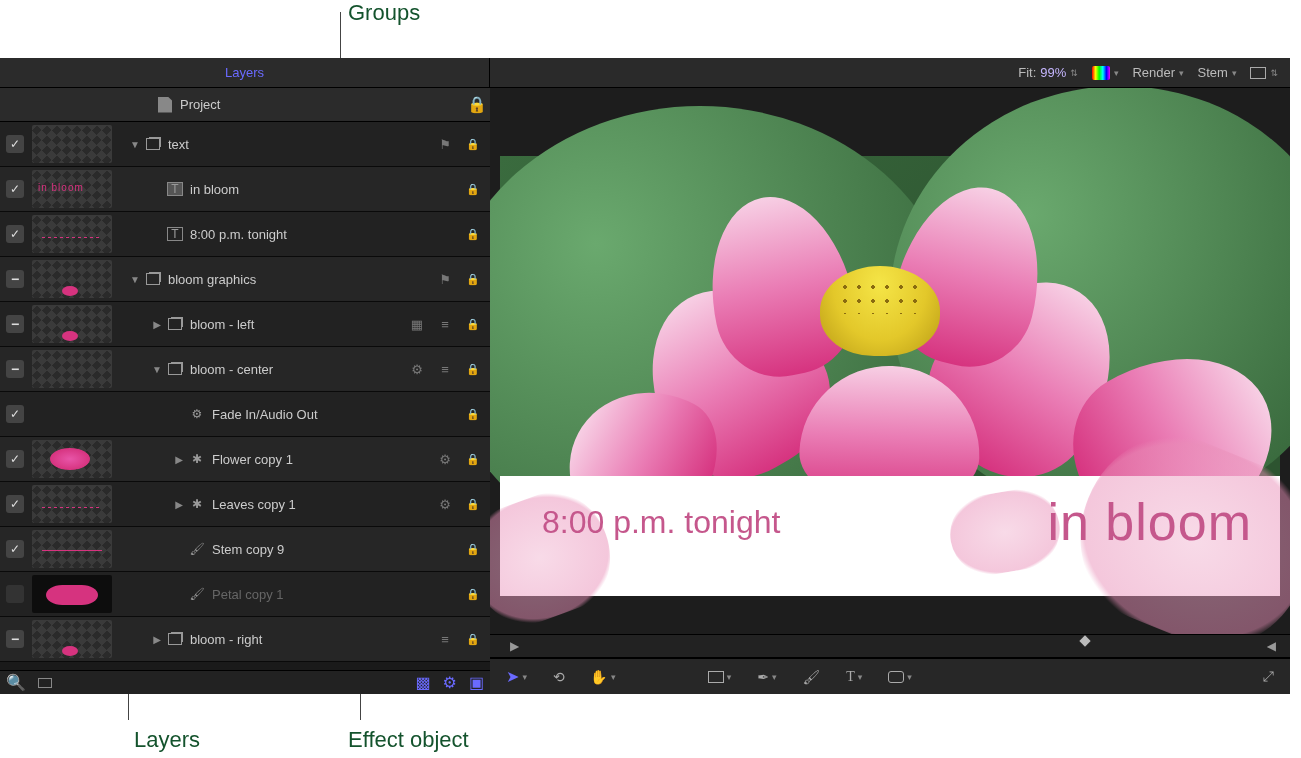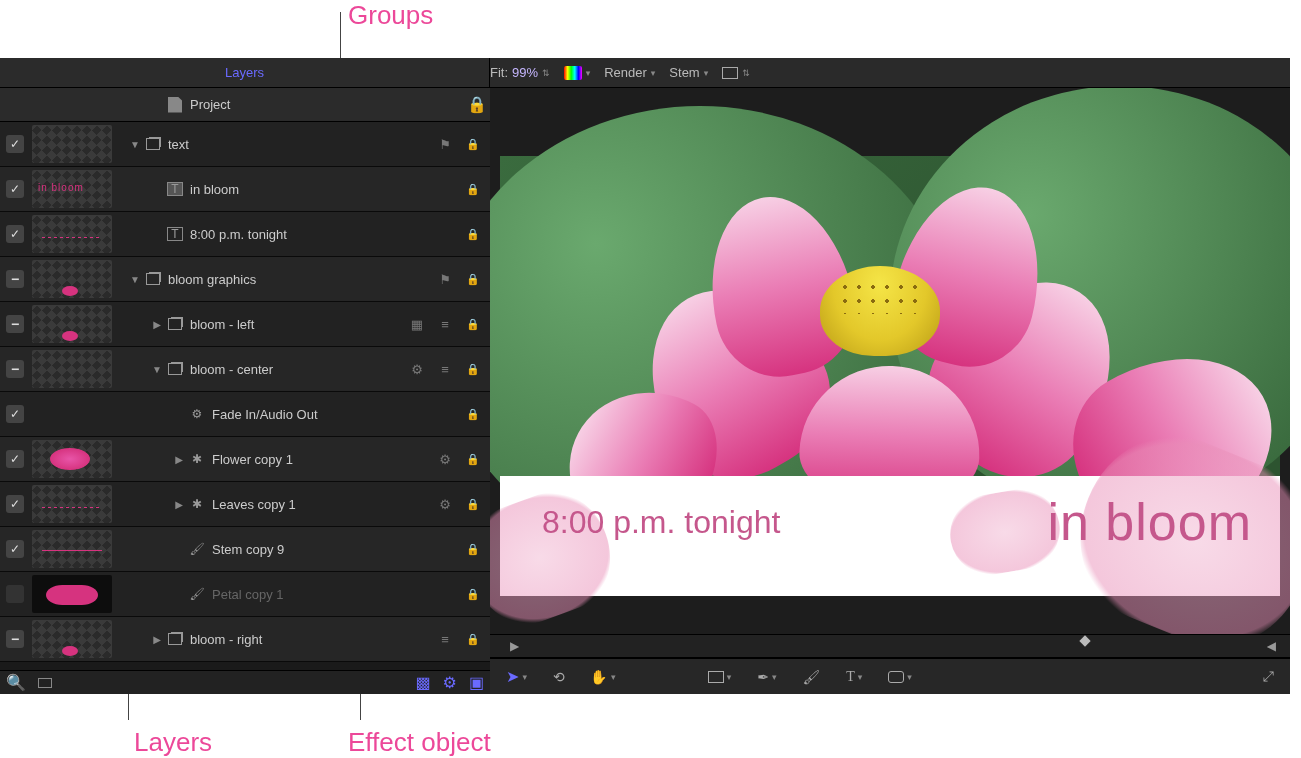--- a/index.html
+++ b/index.html
@@ -1,35 +1,35 @@
 <!DOCTYPE html>
 <html><head>
 <meta charset="utf-8">
 <style>
   * { box-sizing: border-box; margin: 0; padding: 0; font-family: -apple-system, "Helvetica Neue", Arial, sans-serif; }
   body { background: #fff; color: #aaa; width: 1301px; height: 758px; position: relative; }
 
-  .annotation { position: absolute; color: #ec4899; font-size: 26px; font-weight: 400; }
+  .annotation { position: absolute; color: #14532d; font-size: 22px; font-weight: 400; }
   .callout-line { position: absolute; background: #444; }
 
   .app-window { position: absolute; left: 0; top: 58px; width: 1290px; height: 636px; background: #1a1a1a; overflow: hidden; }
 
   
   .tabs { display: flex; height: 30px; background: #202020; border-bottom: 1px solid #000; width: 490px; }
   .tab { flex: 1; display: flex; align-items: center; justify-content: center; font-size: 13px; color: #aaa; border-right: 1px solid #000; cursor: default; }
   .tab.active { color: #6a6aff; background: #2b2b2b; }
 
   
-  .canvas-toolbar { position: absolute; top: 0; right: 0; height: 30px; display: flex; align-items: center; gap: 14px; padding-right: 12px; font-size: 13px; color: #bbb; background: #2a2a2a; width: 800px; border-bottom: 1px solid #000; }
+  .canvas-toolbar { position: absolute; top: 0; right: 0; height: 30px; display: flex; align-items: center; gap: 14px; padding-right: 12px; font-size: 13px; color: #bbb; background: #2a2a2a; width: 800px; border-bottom: 1px solid #000; justify-content: flex-end; }
   .ct-item { display: flex; align-items: center; gap: 4px; }
   .rainbow { width: 18px; height: 14px; background: linear-gradient(90deg,#f00,#ff0,#0f0,#0ff,#00f,#f0f); border-radius: 2px; }
   .chev { font-size: 9px; color: #888; }
 
   
-  .project-row { height: 34px; display: flex; align-items: center; width: 490px; background: #2b2b2b; border-bottom: 1px solid #000; padding-left: 10px; }
+  .project-row { height: 34px; display: flex; align-items: center; width: 490px; background: #2b2b2b; border-bottom: 1px solid #000; }
   .project-row .spacer { width: 158px; }
   .doc-icon { width: 14px; height: 16px; background: #888; margin-right: 8px; clip-path: polygon(0 0, 70% 0, 100% 25%, 100% 100%, 0 100%); }
   .lock-cell { margin-left: auto; width: 26px; text-align: center; color: #666; }
 
   
   .layer-list { width: 490px; }
   .row { height: 45px; display: flex; align-items: center; border-bottom: 1px solid #0a0a0a; background: #222; position: relative; }
   .row.alt { background: #262626; }
   .cb { width: 18px; height: 18px; margin-left: 6px; border-radius: 3px; display: flex; align-items: center; justify-content: center; background: #444; }
   .cb.on::after { content: "✓"; color: #ddd; font-size: 12px; }

